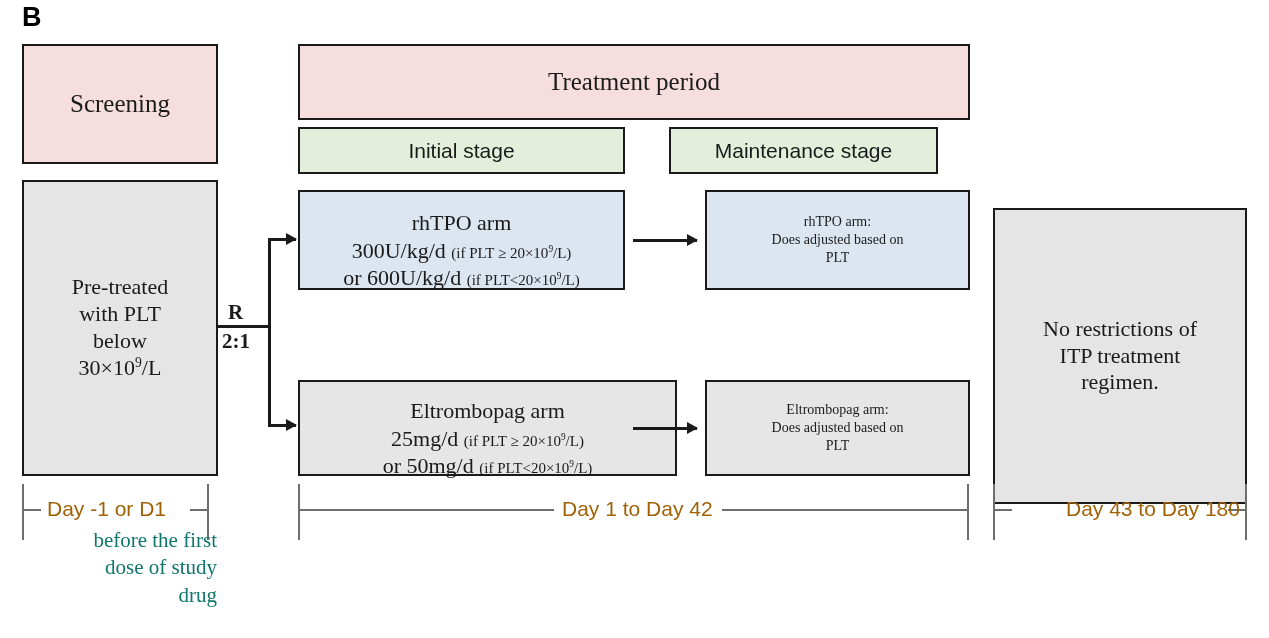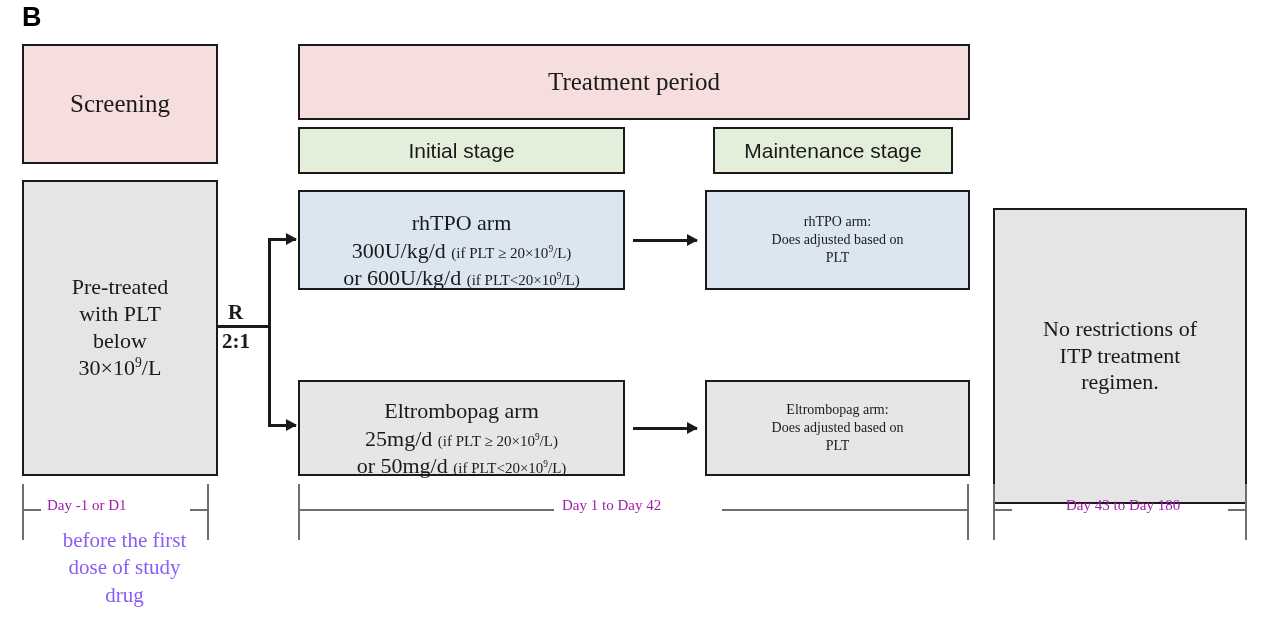--- a/index.html
+++ b/index.html
@@ -51,26 +51,26 @@
     content:"";position:absolute;right:-1px;top:50%;
     transform:translateY(-50%);
     border-left:11px solid #1a1a1a;
     border-top:6.5px solid transparent;
     border-bottom:6.5px solid transparent;
   }
 
   .tl-bar{position:absolute;width:1.6px;background:#6f6f6f;}
   .tl-dash{position:absolute;height:1.6px;background:#6f6f6f;}
   .tl-label{
-    position:absolute;font-family:Liberation Serif, serif;
-    font-size:15px;color:#a21caf;white-space:nowrap;
+    position:absolute;font-family:Liberation Sans, sans-serif;
+    font-size:21px;color:#a16207;white-space:nowrap;
   }
   .tl-block{
     position:absolute;font-family:"Liberation Serif", serif;
-    font-size:21px;line-height:1.30;color:#8b5cf6;text-align:center;
+    font-size:21px;line-height:1.30;color:#0f766e;text-align:right;
   }
   sup{font-size:0.62em;vertical-align:super;line-height:0;}
 </style>
 </head>
 <body>
 
 <div class="stage">
 
   <div class="panel-label">B</div>
 
@@ -90,21 +90,21 @@
   </div>
 
   <div class="bx fill-pink" style="left:298px;top:44px;width:672px;height:76px;">
     <div class="inner serif t-treatment">Treatment period</div>
   </div>
 
   <div class="bx fill-green" style="left:298px;top:127px;width:327px;height:47px;">
     <div class="inner sans t-stage">Initial stage</div>
   </div>
 
-  <div class="bx fill-green" style="left:713px;top:127px;width:240px;height:47px;">
+  <div class="bx fill-green" style="left:669px;top:127px;width:269px;height:47px;">
     <div class="inner sans t-stage">Maintenance stage</div>
   </div>
 
 
   <div class="bx fill-white" style="left:993px;top:180px;width:254px;height:296px;margin-top:28px;">
     <div class="inner serif t-body">
       <div>No restrictions of</div>
       <div>ITP treatment</div>
       <div>regimen.</div>
     </div>
@@ -117,21 +117,21 @@
         <span>300U/kg/d</span>
         <span class="small"><span>(if PLT ≥ 20×10</span><sup>9</sup><span>/L)</span></span>
       </div>
       <div>
         <span>or 600U/kg/d</span>
         <span class="small"><span>(if PLT&lt;20×10</span><sup>9</sup><span>/L)</span></span>
       </div>
     </div>
   </div>
 
-  <div class="bx fill-grey" style="left:298px;top:380px;width:327px;height:96px;text-align:center;">
+  <div class="bx fill-grey" style="left:298px;top:380px;width:379px;height:96px;text-align:center;">
     <div class="inner serif t-arm">
       <div>Eltrombopag arm</div>
       <div>
         <span>25mg/d</span>
         <span class="small"><span>(if PLT ≥ 20×10</span><sup>9</sup><span>/L)</span></span>
       </div>
       <div>
         <span>or 50mg/d</span>
         <span class="small"><span>(if PLT&lt;20×10</span><sup>9</sup><span>/L)</span></span>
       </div>

